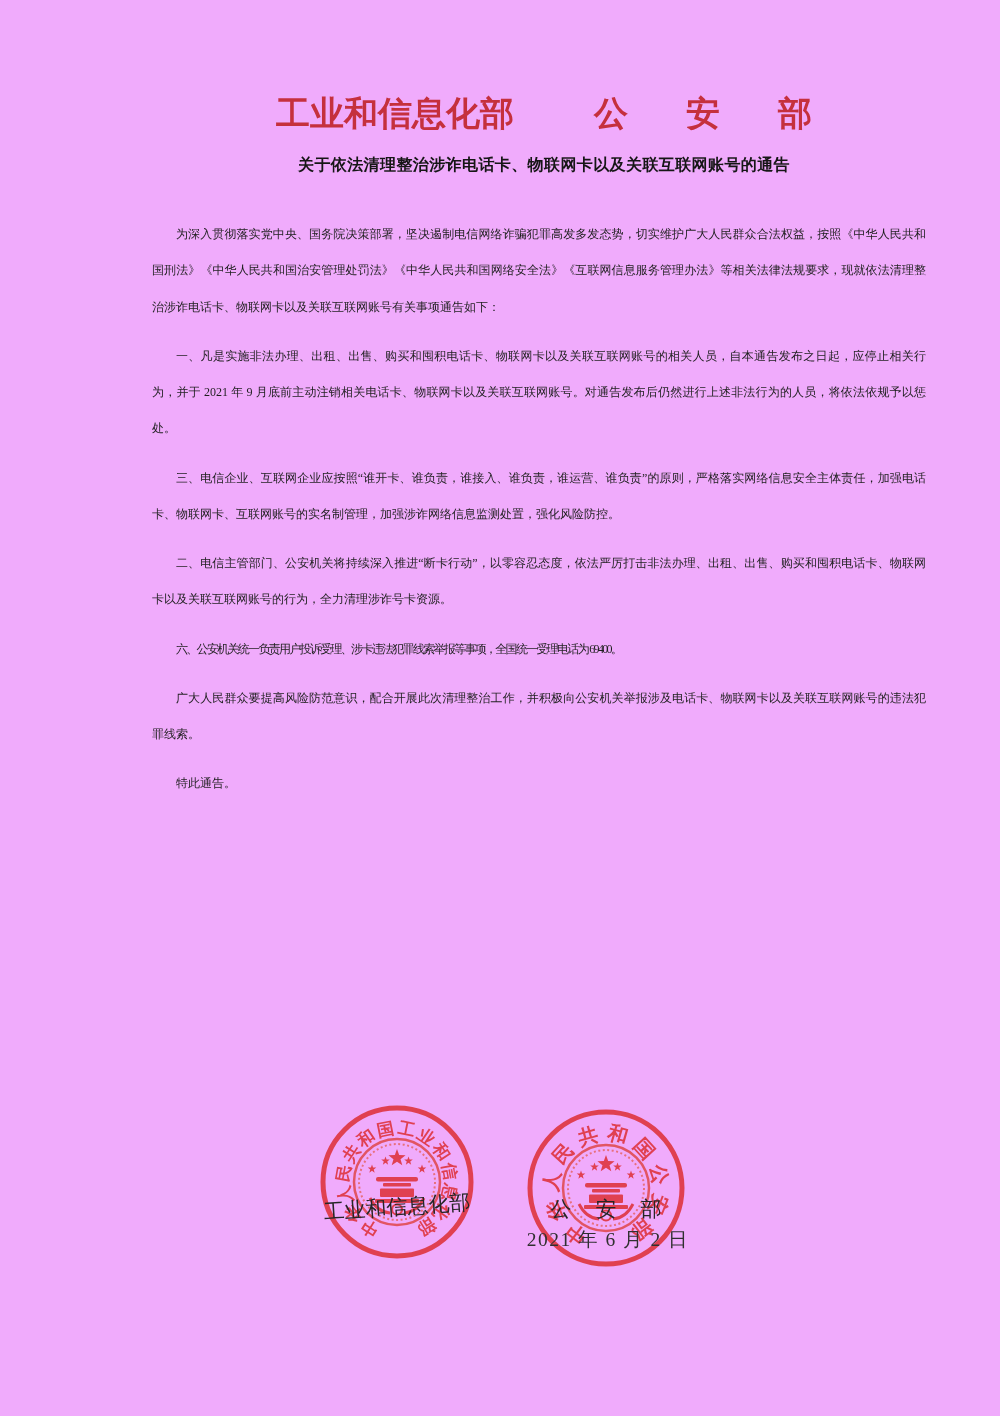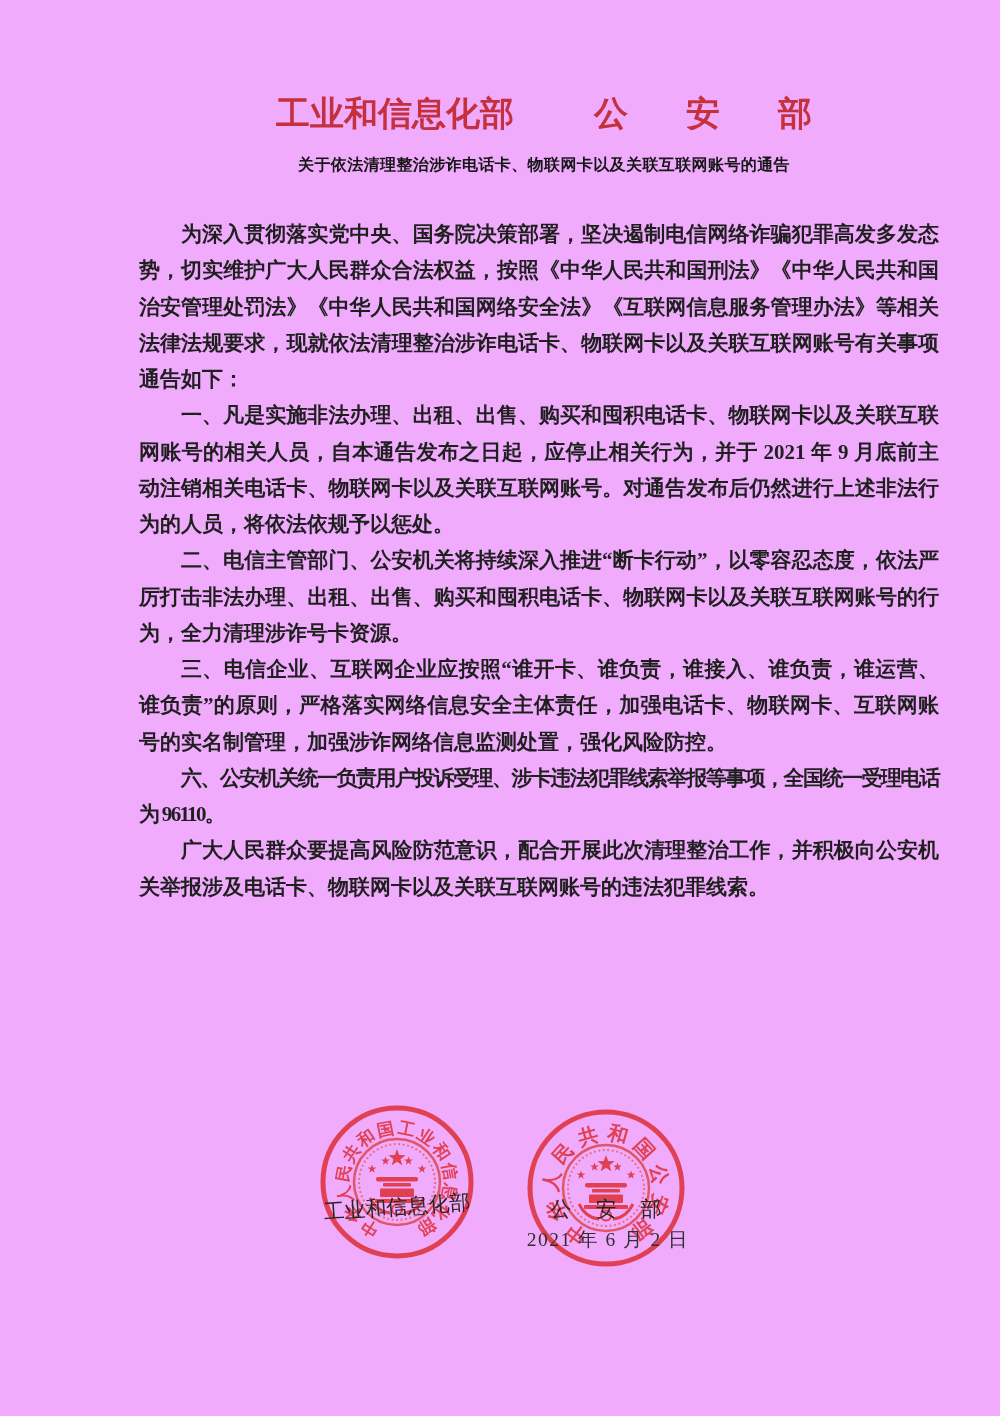--- a/index.html
+++ b/index.html
@@ -28,28 +28,27 @@
     font-size:16px;font-weight:bold;line-height:30px;
     letter-spacing:0.4px;
     color:#161616;
   }
   
   .body{
     margin:36px 95px 0 95px;
     width:800px;
   }
   .body p{
-    margin:0;
-    font-size:21px;
+    margin:13px;
+    font-size:12px;
     line-height:36.25px;
     text-align:justify;
     text-indent:2em;
     word-break:break-all;
     color:#1f1f1f;
-    font-weight:bold;
   }
   .body p.squeeze{letter-spacing:-1.7px;}
   
   .seal{position:absolute;width:166px;height:166px;}
   .seal-left{left:314px;top:1099px;}
   .seal-right{left:523px;top:1105px;}
   .seal-svg{position:absolute;left:0;top:0;}
   .ring{fill:none;stroke:#e04051;}
   .ring-l{stroke-width:5px;}
   .ring-r{stroke-width:5px;}
@@ -87,24 +86,25 @@
   <div class="red-header">
     <span>工业和信息化部</span>
     <span class="spread">公安部</span>
   </div>
 
   <h1 class="doc-title">关于依法清理整治涉诈电话卡、物联网卡以及关联互联网账号的通告</h1>
 
   <div class="body">
     <p>为深入贯彻落实党中央、国务院决策部署，坚决遏制电信网络诈骗犯罪高发多发态势，切实维护广大人民群众合法权益，按照《中华人民共和国刑法》《中华人民共和国治安管理处罚法》《中华人民共和国网络安全法》《互联网信息服务管理办法》等相关法律法规要求，现就依法清理整治涉诈电话卡、物联网卡以及关联互联网账号有关事项通告如下：</p>
     <p>一、凡是实施非法办理、出租、出售、购买和囤积电话卡、物联网卡以及关联互联网账号的相关人员，自本通告发布之日起，应停止相关行为，并于 2021 年 9 月底前主动注销相关电话卡、物联网卡以及关联互联网账号。对通告发布后仍然进行上述非法行为的人员，将依法依规予以惩处。</p>
+    <p>三、电信企业、互联网企业应按照“谁开卡、谁负责，谁接入、谁负责，谁运营、谁负责”的原则，严格落实网络信息安全主体责任，加强电话卡、物联网卡、互联网账号的实名制管理，加强涉诈网络信息监测处置，强化风险防控。</p>
     <p>二、电信主管部门、公安机关将持续深入推进“断卡行动”，以零容忍态度，依法严厉打击非法办理、出租、出售、购买和囤积电话卡、物联网卡以及关联互联网账号的行为，全力清理涉诈号卡资源。</p>
-    <p>三、电信企业、互联网企业应按照“谁开卡、谁负责，谁接入、谁负责，谁运营、谁负责”的原则，严格落实网络信息安全主体责任，加强电话卡、物联网卡、互联网账号的实名制管理，加强涉诈网络信息监测处置，强化风险防控。</p>
-    <p class="squeeze">六、公安机关统一负责用户投诉受理、涉卡违法犯罪线索举报等事项，全国统一受理电话为 96110。</p>
+    <p class="squeeze">六、公安机关统一负责用户投诉受理、涉卡违法犯罪线索举报等事项，全国统一受理电话为 69400。</p>
     <p>广大人民群众要提高风险防范意识，配合开展此次清理整治工作，并积极向公安机关举报涉及电话卡、物联网卡以及关联互联网账号的违法犯罪线索。</p>
+    <p>特此通告。</p>
   </div>
 
   <div class="seal seal-left">
     <svg class="seal-svg" width="166" height="166" viewBox="-83 -83 166 166" xmlns="http://www.w3.org/2000/svg">
       <defs>
         <path id="arcL" d="M -16.4 45.1 A 48 48 0 1 1 16.4 45.1" fill="none"></path>
         <polygon id="starL" points="0,-9 -2.17,-2.99 -8.56,-2.78 -3.52,1.14 -5.29,7.28 0,3.7 5.29,7.28 3.52,1.14 8.56,-2.78 2.17,-2.99"></polygon>
       </defs>
       <circle class="ring ring-l" r="74"></circle>
       <text class="ring-text ring-text-14">

